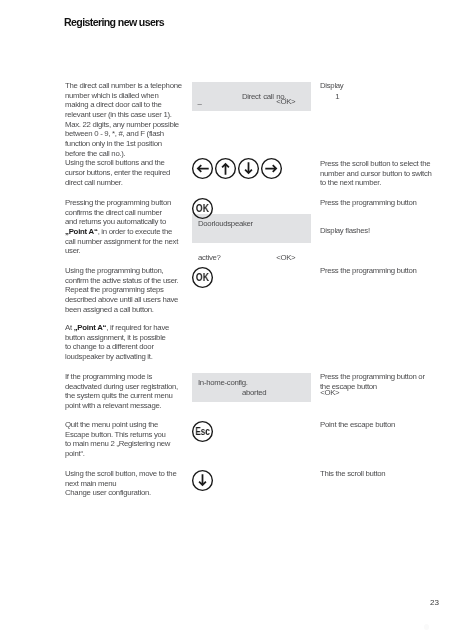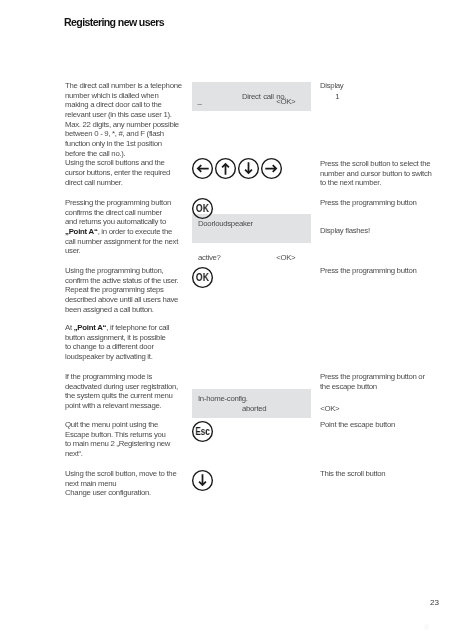--- a/index.html
+++ b/index.html
@@ -42,41 +42,41 @@
 </style>
 </head>
 <body>
 
 <div class="page">
   <div class="title">Registering new users</div>
   <div id="body-slot">
       <div class="blk colL" style="top: 81.1px;"><span class="ln"><span>The direct call number is a telephone</span></span><br><span class="ln"><span>number which is dialled when</span></span><br><span class="ln"><span>making a direct door call to the</span></span><br><span class="ln"><span>relevant user (in this case user 1).</span></span><br><span class="ln"><span>Max. 22 digits, any number possible</span></span><br><span class="ln"><span>between 0 - 9, *, #, and F (flash</span></span><br><span class="ln"><span>function only in the 1st position</span></span><br><span class="ln"><span>before the call no.).</span></span><br><span class="ln"><span>Using the scroll buttons and the</span></span><br><span class="ln"><span>cursor buttons, enter the required</span></span><br><span class="ln"><span>direct call number.</span></span></div>
       <div class="blk colL" style="top: 197.8px;"><span class="ln"><span>Pressing the programming button</span></span><br><span class="ln"><span>confirms the direct call number</span></span><br><span class="ln"><span>and returns you automatically to</span></span><br><span class="ln"><b>„Point A“</b><span>, in order to execute the</span></span><br><span class="ln"><span>call number assignment for the next</span></span><br><span class="ln"><span>user.</span></span></div>
       <div class="blk colL" style="top: 265.6px;"><span class="ln"><span>Using the programming button,</span></span><br><span class="ln"><span>confirm the active status of the user.</span></span><br><span class="ln"><span>Repeat the programming steps</span></span><br><span class="ln"><span>described above until all users have</span></span><br><span class="ln"><span>been assigned a call button.</span></span></div>
-      <div class="blk colL" style="top: 323.4px;"><span class="ln"><span>At </span><b>„Point A“</b><span>, if telephone for call</span></span><br><span class="ln"><span>button assignment, it is possible</span></span><br><span class="ln"><span>to change to a different door</span></span><br><span class="ln"><span>loudspeaker by activating it.</span></span></div>
+      <div class="blk colL" style="top: 323.4px;"><span class="ln"><span>At </span><b>„Point A“</b><span>, if required for have</span></span><br><span class="ln"><span>button assignment, it is possible</span></span><br><span class="ln"><span>to change to a different door</span></span><br><span class="ln"><span>loudspeaker by activating it.</span></span></div>
       <div class="blk colL" style="top: 371.9px;"><span class="ln"><span>If the programming mode is</span></span><br><span class="ln"><span>deactivated during user registration,</span></span><br><span class="ln"><span>the system quits the current menu</span></span><br><span class="ln"><span>point with a relevant message.</span></span></div>
-      <div class="blk colL" style="top: 420.3px;"><span class="ln"><span>Quit the menu point using the</span></span><br><span class="ln"><span>Escape button. This returns you</span></span><br><span class="ln"><span>to main menu 2 „Registering new</span></span><br><span class="ln"><span>next“.</span></span></div>
+      <div class="blk colL" style="top: 420.3px;"><span class="ln"><span>Quit the menu point using the</span></span><br><span class="ln"><span>Escape button. This returns you</span></span><br><span class="ln"><span>to main menu 2 „Registering new</span></span><br><span class="ln"><span>point“.</span></span></div>
       <div class="blk colL" style="top: 469px;"><span class="ln"><span>Using the scroll button, move to the</span></span><br><span class="ln"><span>next main menu</span></span><br><span class="ln"><span>Change user configuration.</span></span></div>
       <div class="blk colR" style="top: 81.1px;"><span class="ln"><span>Display</span></span></div>
       <div class="blk colR" style="top: 159px;"><span class="ln"><span>Press the scroll button to select the</span></span><br><span class="ln"><span>number and cursor button to switch</span></span><br><span class="ln"><span>to the next number.</span></span></div>
       <div class="blk colR" style="top: 197.8px;"><span class="ln"><span>Press the programming button</span></span></div>
       <div class="blk colR" style="top: 226.3px;"><span class="ln"><span>Display flashes!</span></span></div>
       <div class="blk colR" style="top: 265.6px;"><span class="ln"><span>Press the programming button</span></span></div>
       <div class="blk colR" style="top: 371.9px;"><span class="ln"><span>Press the programming button or</span></span><br><span class="ln"><span>the escape button</span></span></div>
       <div class="blk colR" style="top: 420.3px;"><span class="ln"><span>Point the escape button</span></span></div>
       <div class="blk colR" style="top: 468.5px;"><span class="ln"><span>This the scroll button</span></span></div>
       <div class="dbox" style="top: 81.7px;">
         <div class="dline" style="top: 10px; padding-left: 44px;"><span class="">Direct call no.</span><span class="rgt">1</span></div>
         <div class="dline" style="top: 14.86px;"><span class="dash">–</span><span class="rgt">&lt;OK&gt;</span></div>
       </div>
       <div class="dbox" style="top: 214px;">
         <div class="dline" style="top: 5.2px;"><span class="">Doorloudspeaker</span></div>
         <div class="dline" style="top: 14.86px; margin-top: 24px;"><span class="">active?</span><span class="rgt">&lt;OK&gt;</span></div>
       </div>
-      <div class="dbox" style="top: 372.8px; margin-top: 16px;">
+      <div class="dbox" style="top: 372.8px;">
         <div class="dline" style="top: 5.2px;"><span class="">In-home-config.</span></div>
         <div class="dline" style="top: 14.86px; padding-left: 44px;"><span class="">aborted</span><span class="rgt">&lt;OK&gt;</span></div>
       </div>
       <div class="circ" style="left: 191.5px; top: 158.3px;">
         <svg viewBox="0 0 24 24">
           <circle cx="12" cy="12" r="11.26" fill="none" stroke="#1a1a1a" stroke-width="1.6"></circle>
           <path d="M19.1 12 H6.7 M10.6 8.1 L6.7 12 L10.6 15.9" fill="none" stroke="#1a1a1a" stroke-width="2.0" stroke-linecap="butt" stroke-linejoin="miter"></path>
         </svg>
       </div>
       <div class="circ" style="left: 214.8px; top: 158.3px;">

